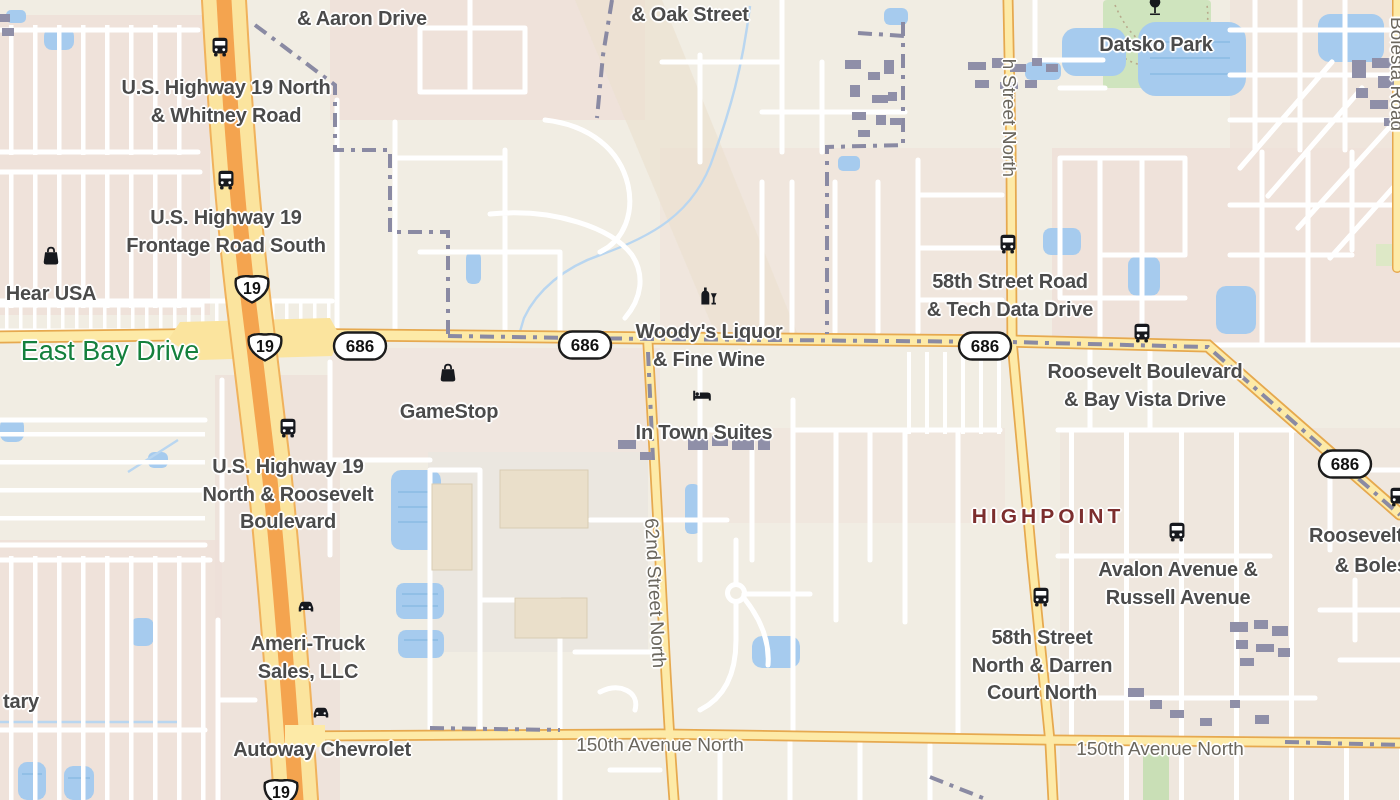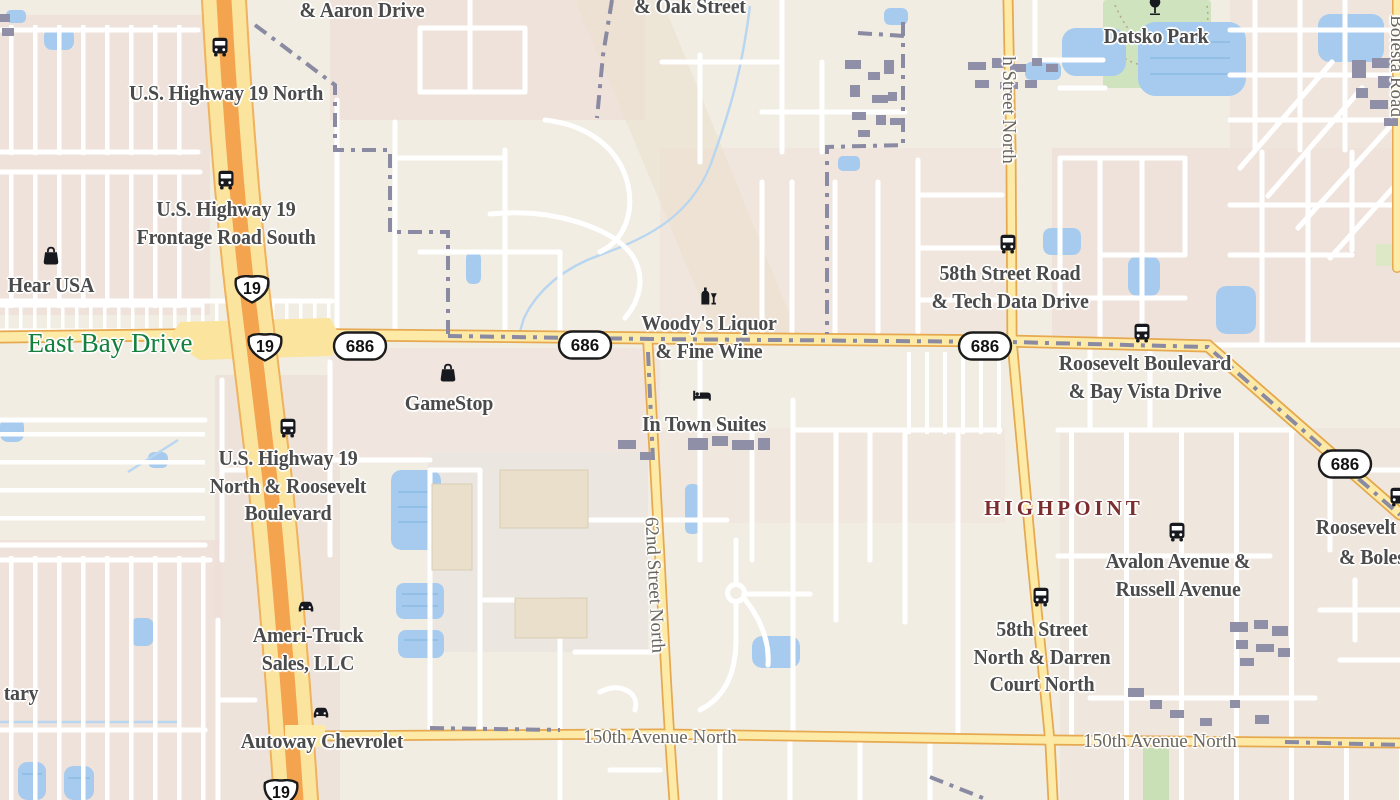--- a/index.html
+++ b/index.html
@@ -1,19 +1,19 @@
 <!DOCTYPE html>
 <html><head>
 <meta charset="utf-8">
 <style>
   html,body{margin:0;padding:0;background:#f1ede3;}
   #map{position:relative;width:1400px;height:800px;overflow:hidden;background:#f1ede3;
        font-family:"Liberation Sans",sans-serif;}
   #map svg{position:absolute;left:0;top:0;}
-  #labels-layer{position:absolute;left:0;top:0;width:1400px;height:784px;pointer-events:none;font-family:Liberation Serif, serif;}
+  #labels-layer{position:absolute;left:0;top:8px;width:1400px;height:784px;pointer-events:none;}
   .map-label{position:absolute;transform:translate(-50%,-50%);white-space:nowrap;text-align:center;
     text-shadow:-1px -1px 0 #fff,1px -1px 0 #fff,-1px 1px 0 #fff,1px 1px 0 #fff,
                 -2px 0 1px #fff,2px 0 1px #fff,0 -2px 1px #fff,0 2px 1px #fff;}
   .poi{font-size:20px;font-weight:bold;color:#4b4b4b;line-height:1.38;letter-spacing:-0.2px;}
   .road-lg{font-size:27px;font-weight:400;color:#15803d;}
   .road{font-size:19px;font-weight:400;color:#6b675e;}
   .place{font-size:21px;font-weight:bold;color:#7c2e2e;letter-spacing:4px;}
 </style>
 </head>
 <body>
@@ -297,20 +297,21 @@
         <use href="#sym-tree" x="1144" y="-5" width="22" height="22"></use>
       </g>
 </svg>
 
 <div id="labels-layer">
       <div class="map-label poi" style="left: 362px; top: 11px;">
         <div>&amp; Aaron Drive</div>
       </div>
       <div class="map-label poi" style="left: 226px; top: 94px;">
         <div>U.S. Highway 19 North</div>
+        <div>&amp; Whitney Road</div>
       </div>
       <div class="map-label poi" style="left: 690px; top: 7px;">
         <div>&amp; Oak Street</div>
       </div>
       <div class="map-label poi" style="left: 1156px; top: 37px;">
         <div>Datsko Park</div>
       </div>
       <div class="map-label poi" style="left: 226px; top: 224px;">
         <div>U.S. Highway 19</div>
         <div>Frontage Road South</div>
@@ -340,21 +341,21 @@
         <div>&amp; Bay Vista Drive</div>
       </div>
       <div class="map-label poi" style="left: 288px; top: 486px;">
         <div>U.S. Highway 19</div>
         <div>North &amp; Roosevelt</div>
         <div>Boulevard</div>
       </div>
       <div class="map-label road" style="left: 655px; top: 585px; transform: translate(-50%, -50%) rotate(87deg);">
         <div>62nd Street North</div>
       </div>
-      <div class="map-label place" style="left: 1048px; top: 508px; padding-left: 32px;">
+      <div class="map-label place" style="left: 1048px; top: 508px;">
         <div>HIGHPOINT</div>
       </div>
       <div class="map-label poi" style="left: 1352px; top: 528px; padding-left: 8px;">
         <div>Roosevelt</div>
       </div>
       <div class="map-label poi" style="left: 1380px; top: 558px;">
         <div>&amp; Bolesta</div>
       </div>
       <div class="map-label poi" style="left: 1178px; top: 576px;">
         <div>Avalon Avenue &amp;</div>

